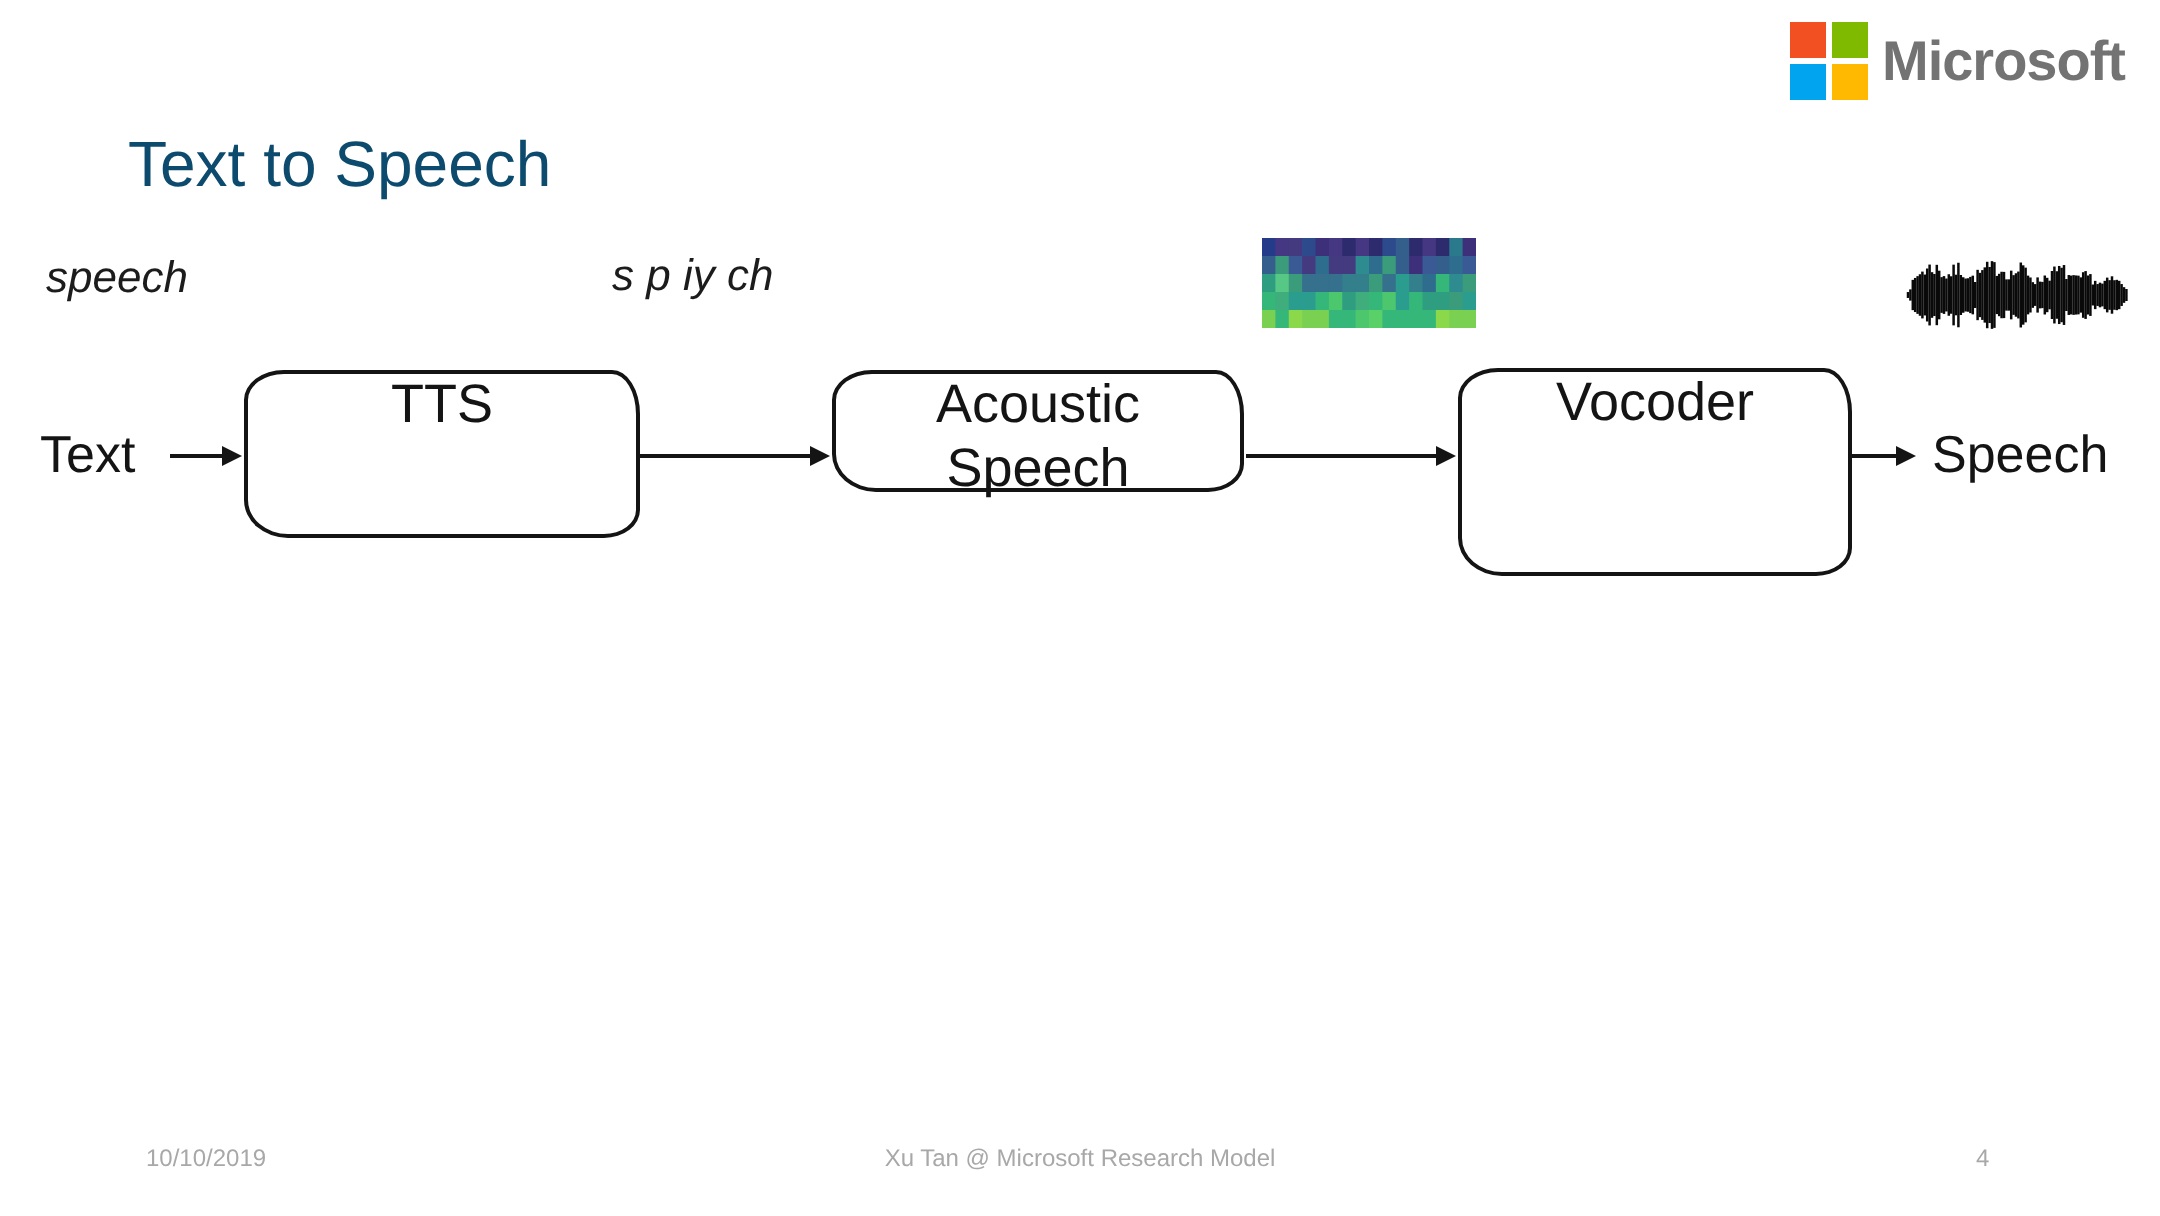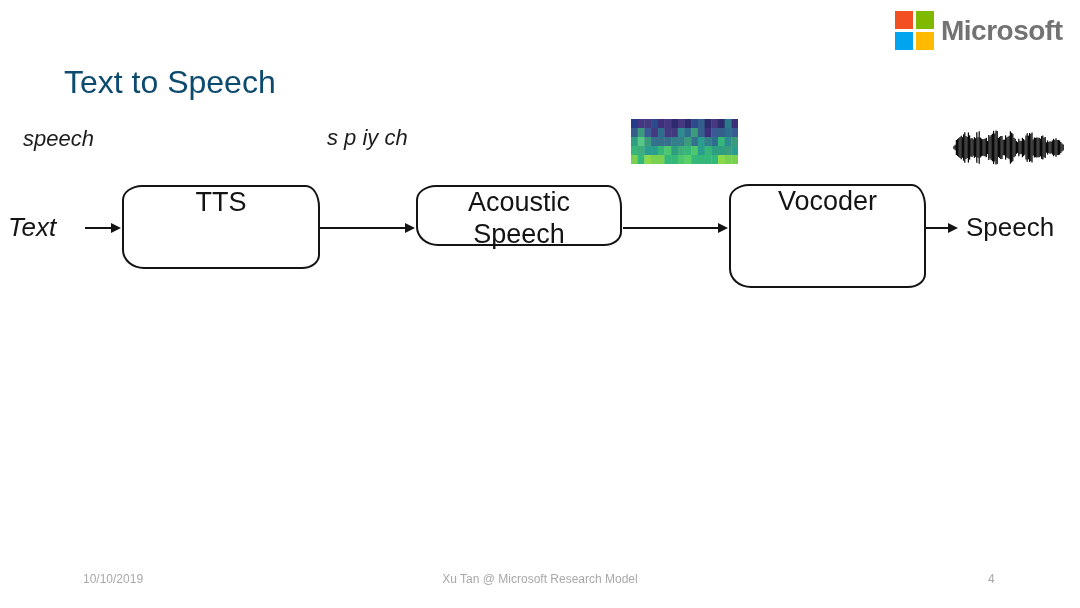--- a/index.html
+++ b/index.html
@@ -10,27 +10,27 @@
   
   .ms-logo{position:absolute;top:11px;left:895px;display:flex;align-items:center;gap:7px;}
   .ms-squares{display:grid;grid-template-columns:18px 18px;grid-template-rows:18px 18px;gap:3px;}
   .ms-squares div{width:18px;height:18px;}
   .ms-wordmark{font-size:28px;font-weight:600;color:#737373;letter-spacing:-0.5px;}
   
   .title{position:absolute;left:64px;top:64px;font-size:32px;color:#0c4a6e;}
   
   .annot{position:absolute;font-size:22px;font-style:italic;color:#1c1c1c;}
   .annot-word{left:23px;top:126px;}
-  .annot-phonemes{left:327px;top:125px;}
+  .annot-phonemes{left:306px;top:125px;}
   
   .spectrogram{position:absolute;left:631px;top:119px;width:107px;height:45px;}
   .waveform{position:absolute;left:953px;top:127px;width:112px;height:41px;}
   
   .io-label{position:absolute;font-size:26px;color:#141414;}
-  .io-text{left:8px;top:212px;font-style:italic;}
+  .io-text{left:20px;top:212px;}
   .io-speech{left:966px;top:212px;}
   .node{
     position:absolute;display:flex;flex-direction:column;justify-content:space-between;align-items:center;
     background:#fff;border:2.5px solid #141414;color:#141414;
     font-size:27px;line-height:1.18;text-align:center;
     border-radius:20px 14px 18px 22px / 15px 22px 14px 19px;
     box-sizing:border-box;
   }
   .node span:empty{display:none;}
   .node-frontend{left:122px;top:185px;width:198px;height:84px;}
@@ -40,21 +40,21 @@
   .arrow::after{
     content:"";position:absolute;right:-9px;top:50%;transform:translateY(-50%);
     border-top:5px solid transparent;border-bottom:5px solid transparent;border-left:10px solid #141414;
   }
   .arrow-1{left:85px;width:27px;}
   .arrow-2{left:320px;width:86px;}
   .arrow-3{left:623px;width:96px;}
   .arrow-4{left:926px;width:23px;}
   
   .footer-text{position:absolute;top:572px;font-size:12px;color:#a8a8a8;}
-  .footer-date{left:83px;}
+  .footer-date{left:73px;}
   .footer-credit{left:0;right:0;text-align:center;}
   .footer-page{left:988px;}
 </style>
 </head>
 <body>
 
 <div class="slide">
 
   <div class="ms-logo">
     <div class="ms-squares">

